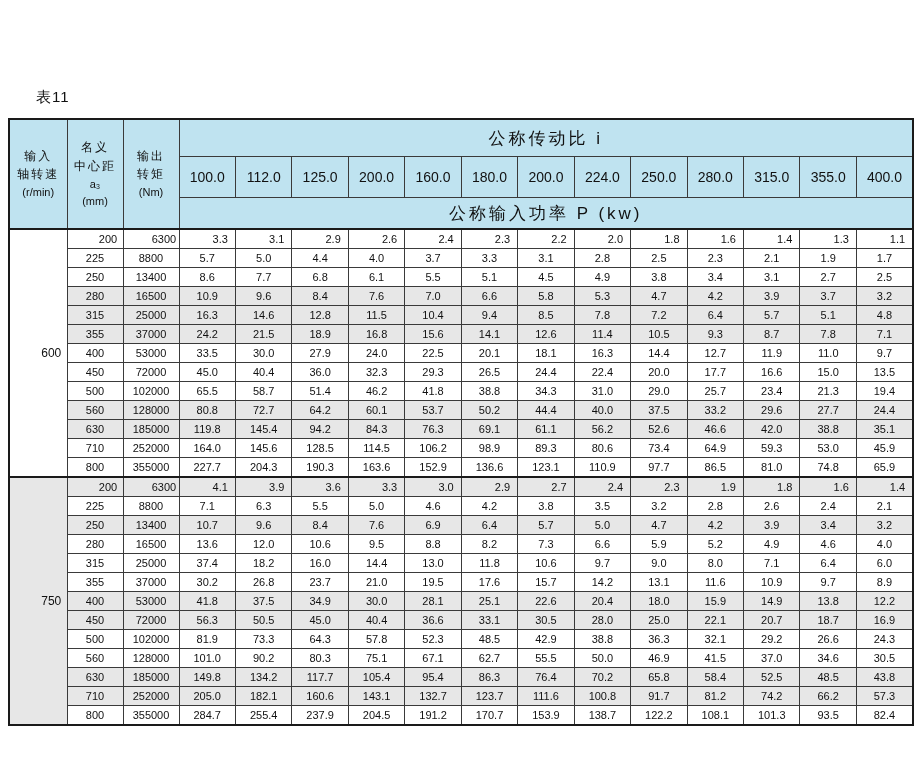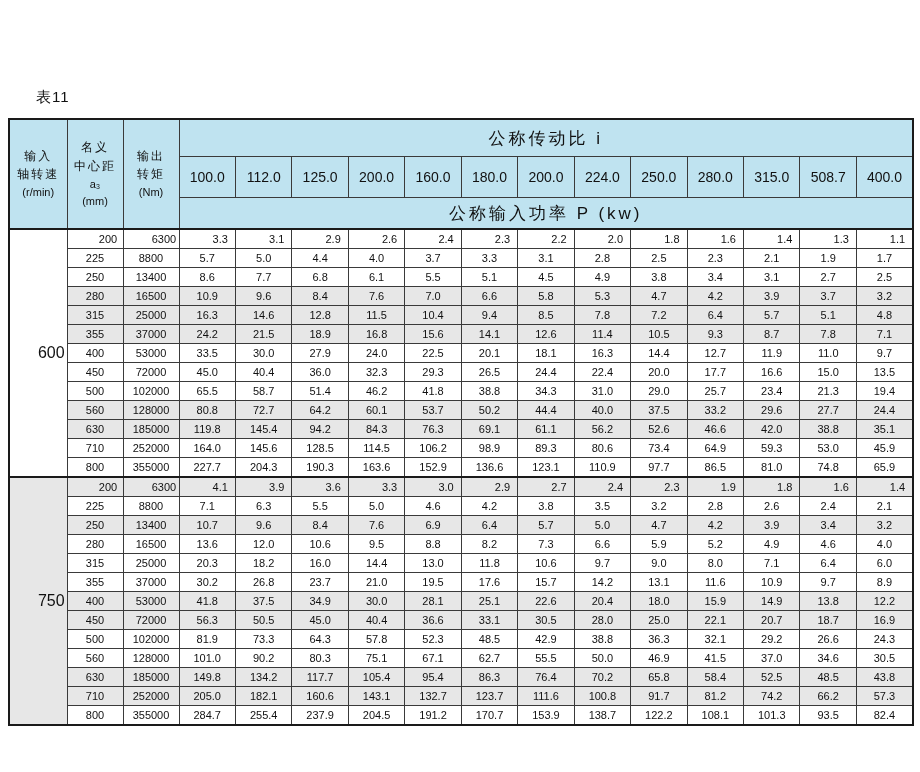--- a/index.html
+++ b/index.html
@@ -41,21 +41,21 @@
     font-size: 17px;
     letter-spacing: 3px;
   }
   .corner-th { font-size: 12px; }
   .hdr-lines span { display: block; line-height: 1.55; letter-spacing: 2px; }
   .hdr-lines span.unit { letter-spacing: 0; font-size: 11px; }
   .ratio-th { height: 40px; font-size: 14px; letter-spacing: 0; }
   .power-band { height: 30px; }
   tbody td { height: 18px; font-size: 11px; }
   tr.shaded td { background: #e7e7e7; }
-  td.speed-cell { background: #ffffff; font-size: 16px; }
+  td.speed-cell { background: #ffffff; font-size: 12px; }
   tr.group-start td { border-top: 2px solid #1a1a1a; padding-left: 26px; }
   thead { border-bottom: 2px solid #1a1a1a; }
 </style>
 </head>
 <body>
 
 <div class="table-label">表11</div>
 
 <table class="spec">
   <colgroup>
@@ -107,21 +107,21 @@
         <th class="ratio-th">112.0</th>
         <th class="ratio-th">125.0</th>
         <th class="ratio-th">200.0</th>
         <th class="ratio-th">160.0</th>
         <th class="ratio-th">180.0</th>
         <th class="ratio-th">200.0</th>
         <th class="ratio-th">224.0</th>
         <th class="ratio-th">250.0</th>
         <th class="ratio-th">280.0</th>
         <th class="ratio-th">315.0</th>
-        <th class="ratio-th">508.7</th>
+        <th class="ratio-th">355.0</th>
         <th class="ratio-th">400.0</th>
       </tr>
     <tr>
       <th colspan="13" class="band-title power-band">公称输入功率 P (kw)</th>
     </tr>
   </thead>
   <tbody>
       <tr class="group-start">
         <td class="speed-cell" rowspan="13">600</td>
         <td>200</td>
@@ -409,21 +409,21 @@
         <td>6.6</td>
         <td>5.9</td>
         <td>5.2</td>
         <td>4.9</td>
         <td>4.6</td>
         <td>4.0</td>
       </tr>
       <tr>
         <td>315</td>
         <td>25000</td>
-        <td>20.3</td>
+        <td>37.4</td>
         <td>18.2</td>
         <td>16.0</td>
         <td>14.4</td>
         <td>13.0</td>
         <td>11.8</td>
         <td>10.6</td>
         <td>9.7</td>
         <td>9.0</td>
         <td>8.0</td>
         <td>7.1</td>

